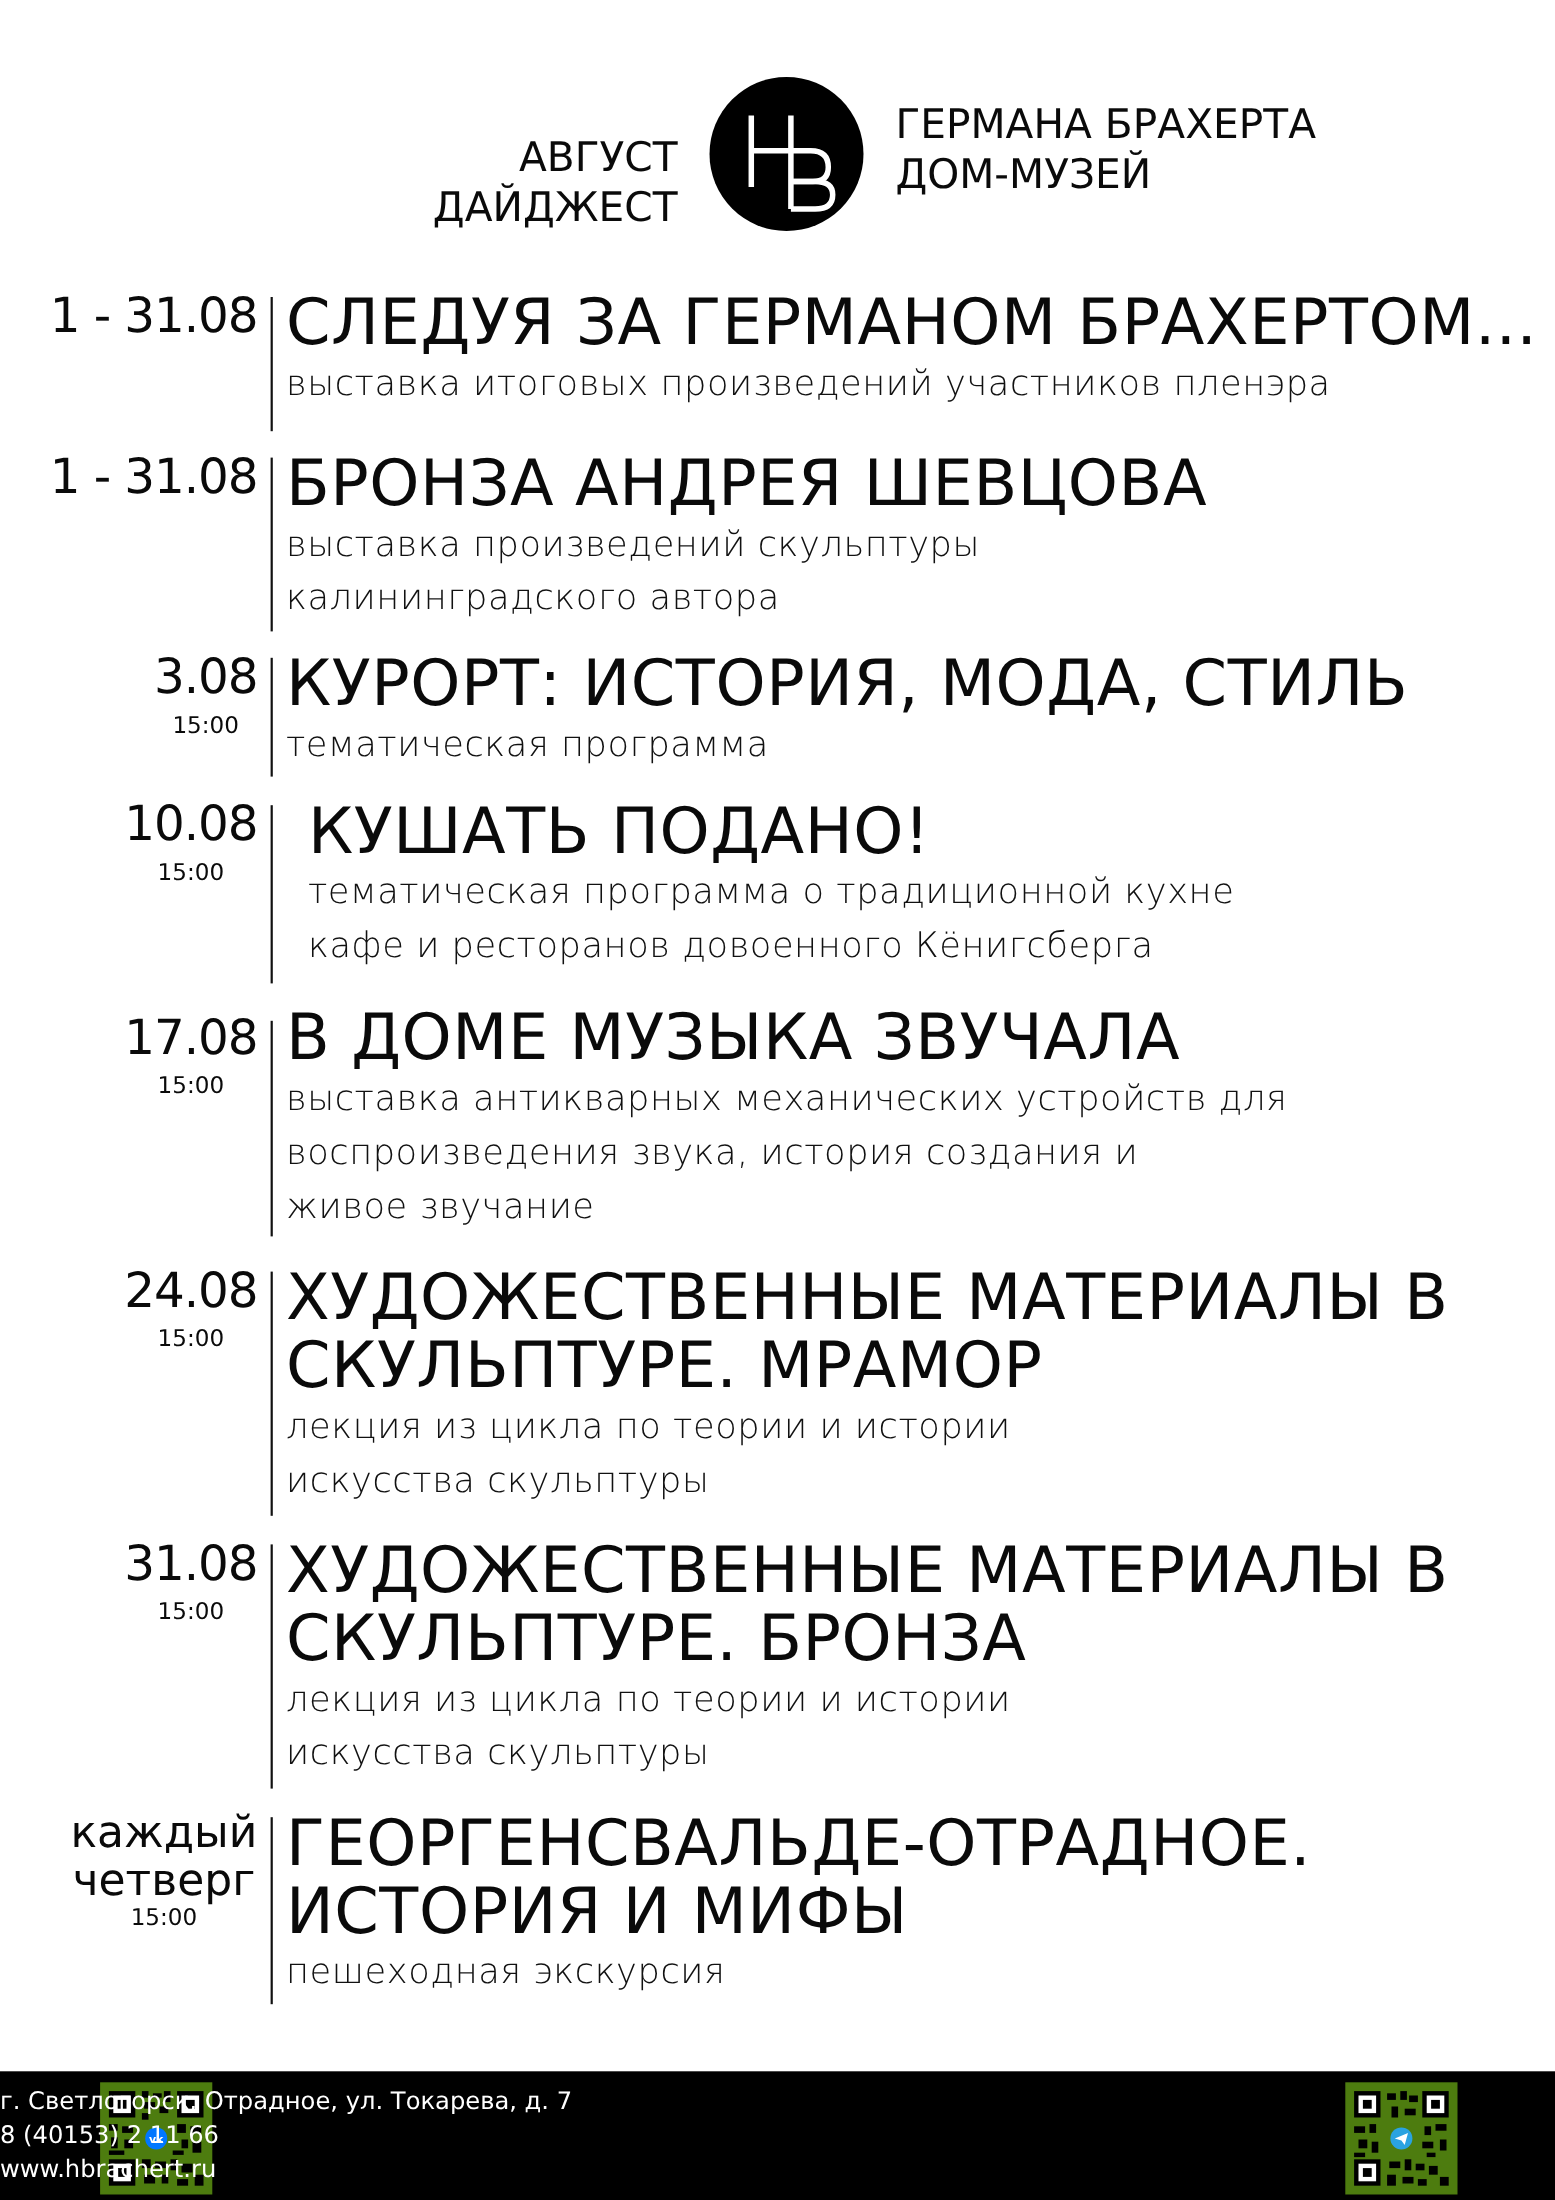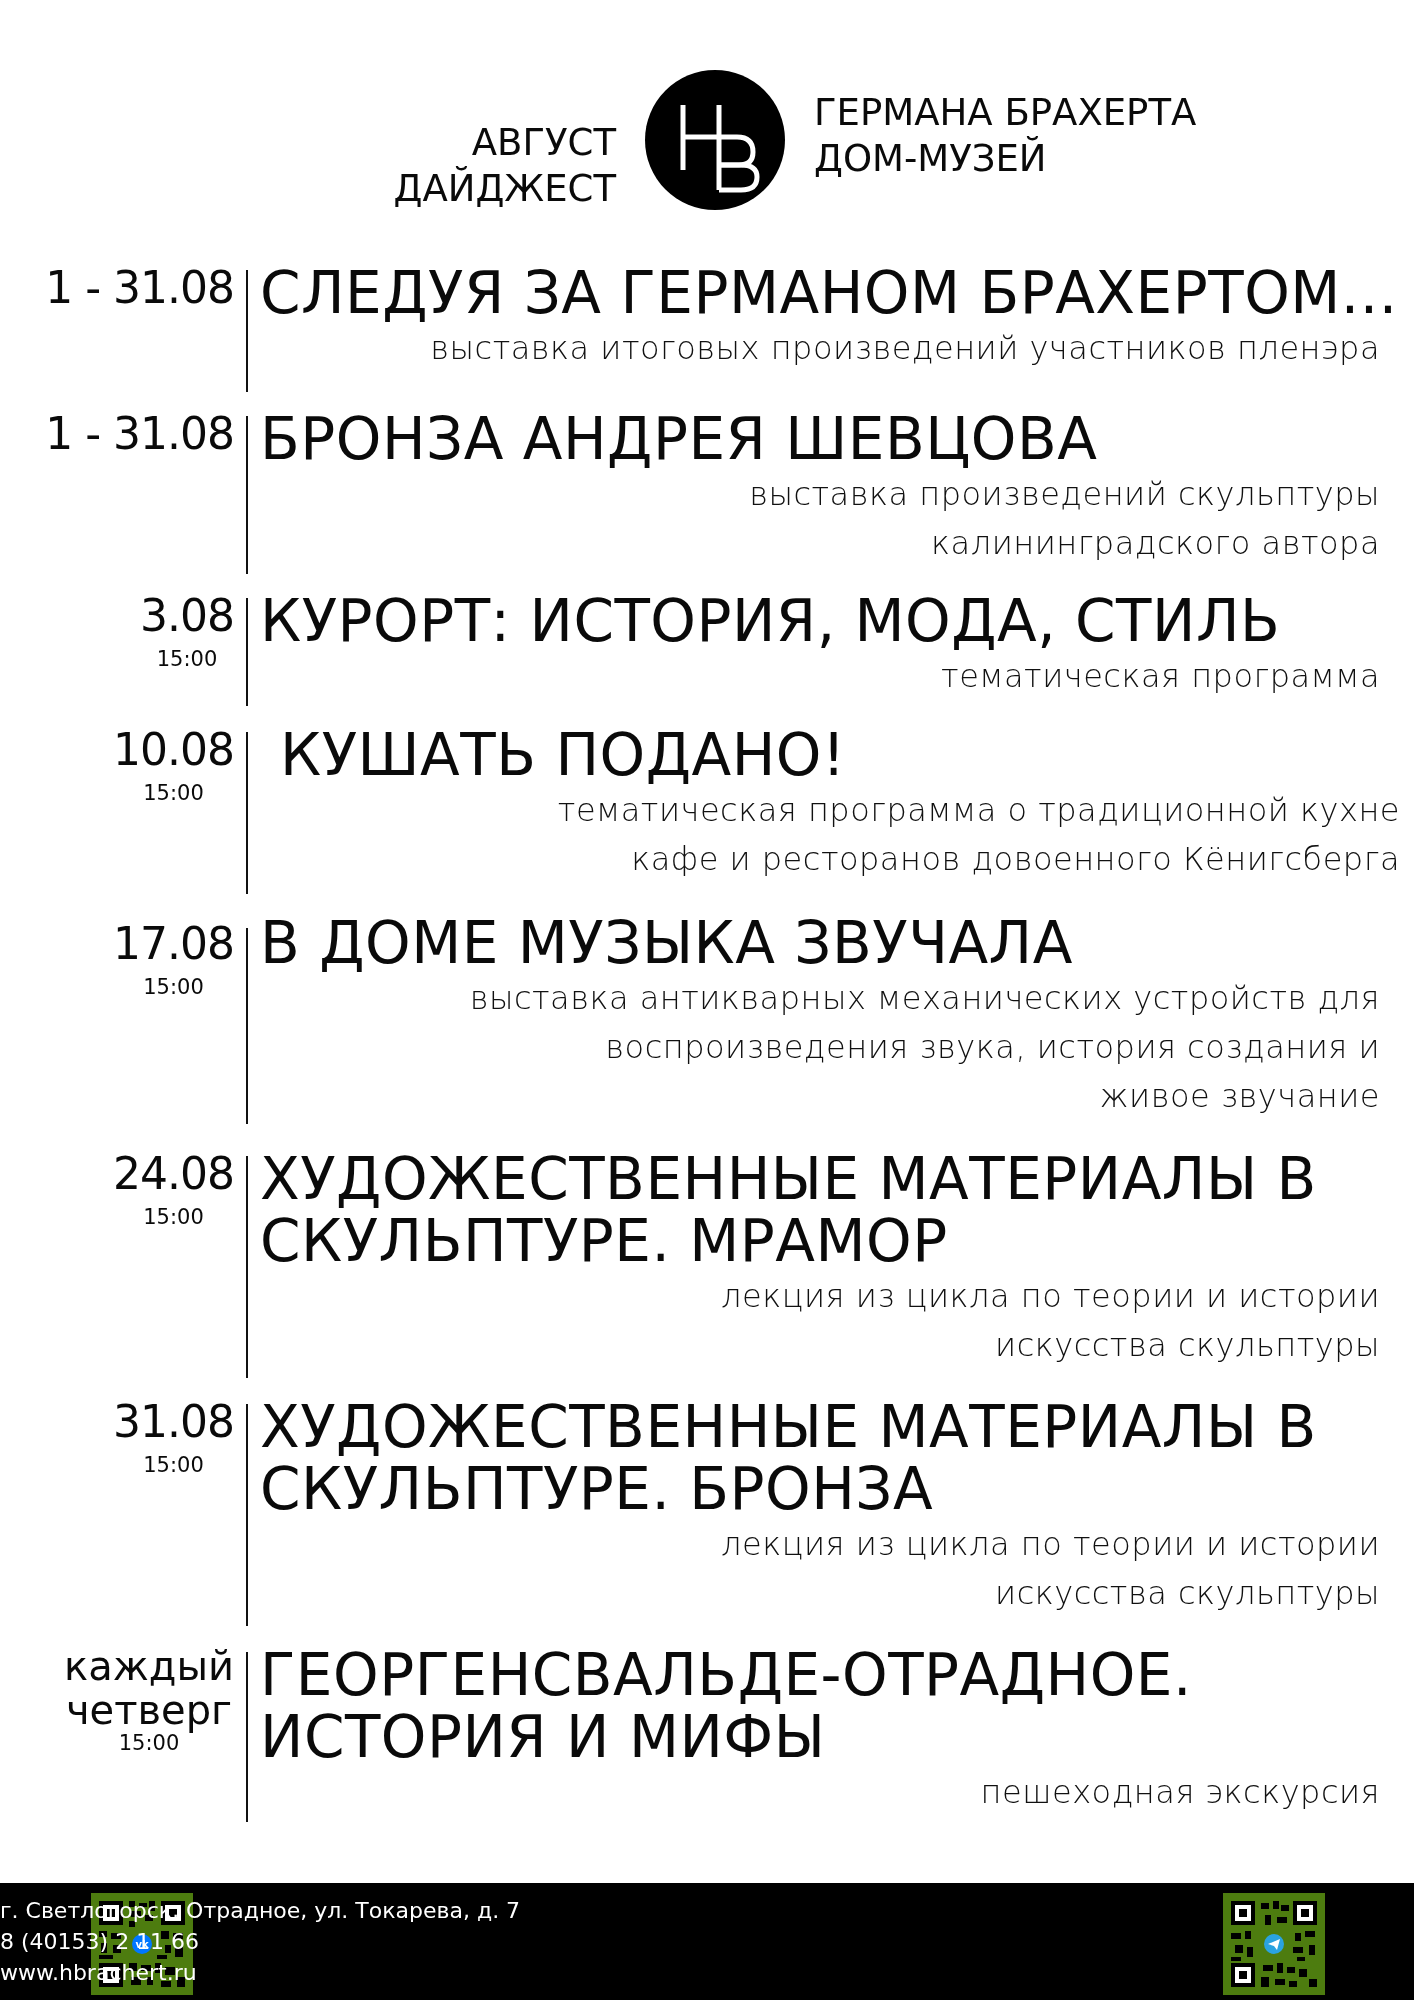--- a/index.html
+++ b/index.html
@@ -110,21 +110,20 @@
       letter-spacing: 0.5px;
       white-space: nowrap;
     }
     .event-desc {
       font-size: 32px;
       line-height: 49px;
       font-weight: 300;
       white-space: nowrap;
       color: #111;
       letter-spacing: 0.5px;
-      text-align: right;
     }
 
     
     .footer {
       position: absolute;
       left: 0;
       top: 1883px;
       width: 1414px;
       height: 117px;
       background: #000;

